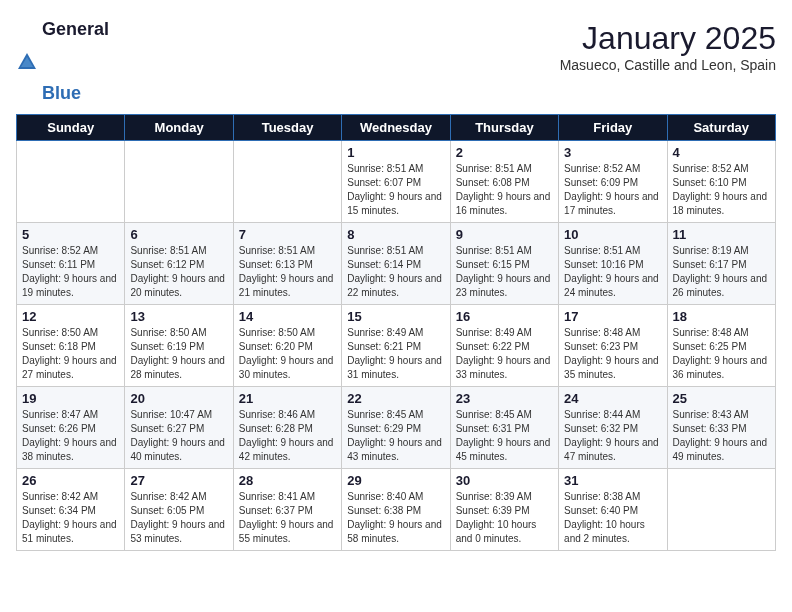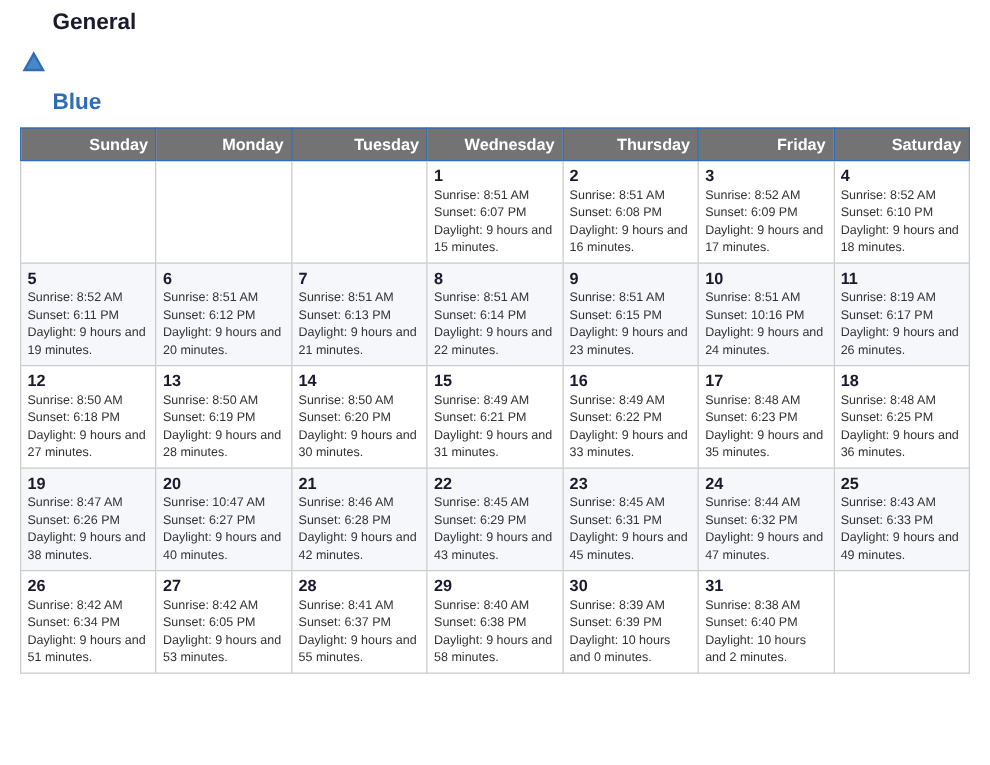--- a/index.html
+++ b/index.html
@@ -4,21 +4,21 @@
   <style>
     * { box-sizing: border-box; margin: 0; padding: 0; }
     body {
       font-family: Arial, sans-serif;
       background: #fff;
       width: 792px;
       min-height: 612px;
     }
     .container {
       width: 792px;
-      padding: 8px 16px 10px 16px;
+      padding: 20px 16px 10px 16px;
     }
     .header {
       display: flex;
       justify-content: space-between;
       align-items: flex-start;
       margin-bottom: 10px;
     }
     .logo {
       display: flex;
       align-items: center;
@@ -54,23 +54,23 @@
     }
     .subtitle {
       font-size: 14px;
       color: #333;
     }
     .calendar {
       width: 100%;
       border-collapse: collapse;
     }
     .calendar th {
-      background: #737373;
+      background: #0f172a;
       color: #fff;
-      text-align: right;
+      text-align: center;
       padding: 5px 6px;
       font-size: 13px;
       font-weight: bold;
       border: 1px solid #2e6db4;
     }
     .calendar td {
       border: 1px solid #ccc;
       vertical-align: top;
       padding: 4px 5px;
       width: calc(100% / 7);
@@ -104,20 +104,24 @@
     <div class="logo">
       <svg class="logo-icon" viewBox="0 0 22 22">
         <polygon points="11,2 20,18 2,18" fill="#2e6db4"></polygon>
         <polygon points="11,6 17,16 5,16" fill="#5b9bd5" opacity="0.6"></polygon>
       </svg>
       <div class="logo-text">
         <span class="logo-general">General</span>
         <span class="logo-blue">Blue</span>
       </div>
     </div>
+    <div class="title-block">
+      <div class="month-title">January 2025</div>
+      <div class="subtitle">Masueco, Castille and Leon, Spain</div>
+    </div>
   </div>
 
   <table class="calendar">
     <thead>
       <tr>
       <th>Sunday</th>
           <th>Monday</th>
           <th>Tuesday</th>
           <th>Wednesday</th>
           <th>Thursday</th>

